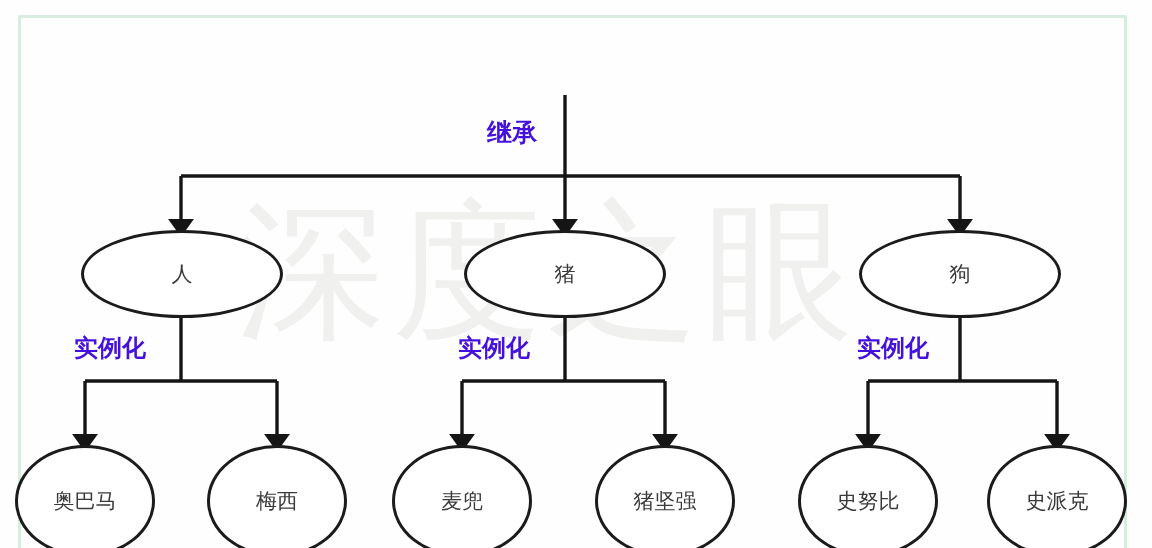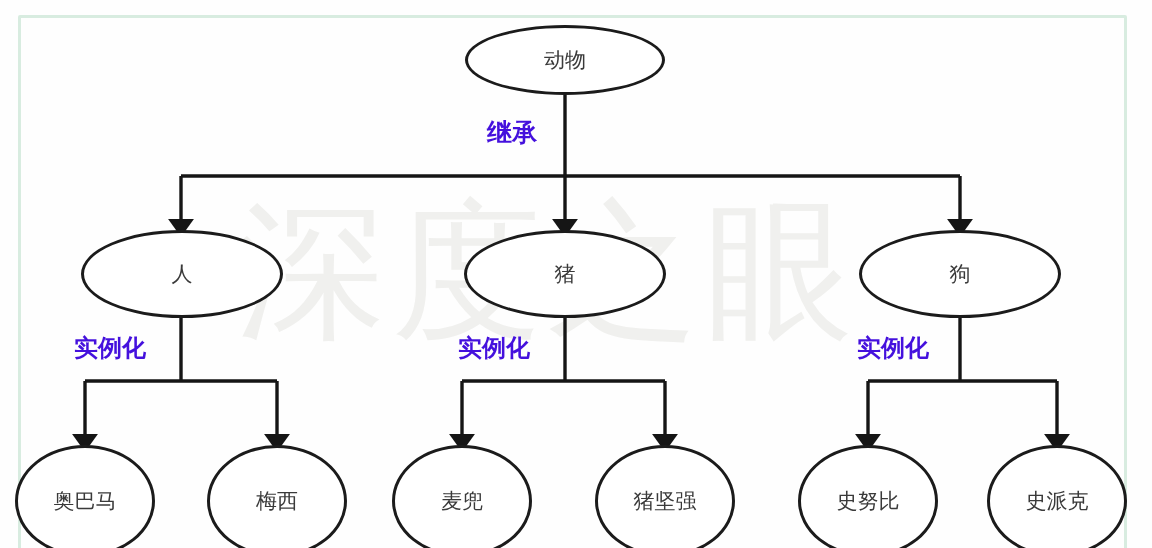--- a/index.html
+++ b/index.html
@@ -80,23 +80,20 @@
       <path d="M462,381 L462,441" marker-end="url(#arrow)"></path>
       <path d="M665,381 L665,441" marker-end="url(#arrow)"></path>
 
       <path d="M960,318 L960,381"></path>
       <path d="M868,381 L1057,381"></path>
       <path d="M868,381 L868,441" marker-end="url(#arrow)"></path>
       <path d="M1057,381 L1057,441" marker-end="url(#arrow)"></path>
     </g>
   </svg>
 
-  <div class="node node-root" style="left:465px;top:25px;width:200px;height:70px;font-size:21px;">
-    <span>动物</span>
-  </div>
 
   <div class="node node-class" style="left:81px;top:230px;width:202px;height:88px;font-size:21px;">
     <span>人</span>
   </div>
   <div class="node node-class" style="left:464px;top:230px;width:202px;height:88px;font-size:21px;">
     <span>猪</span>
   </div>
   <div class="node node-class" style="left:859px;top:230px;width:202px;height:88px;font-size:21px;">
     <span>狗</span>
   </div>

